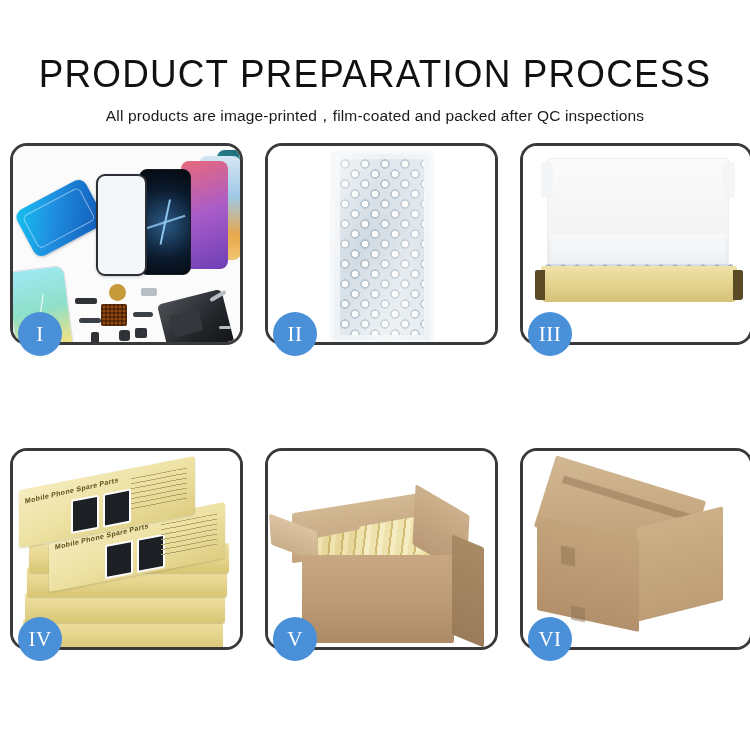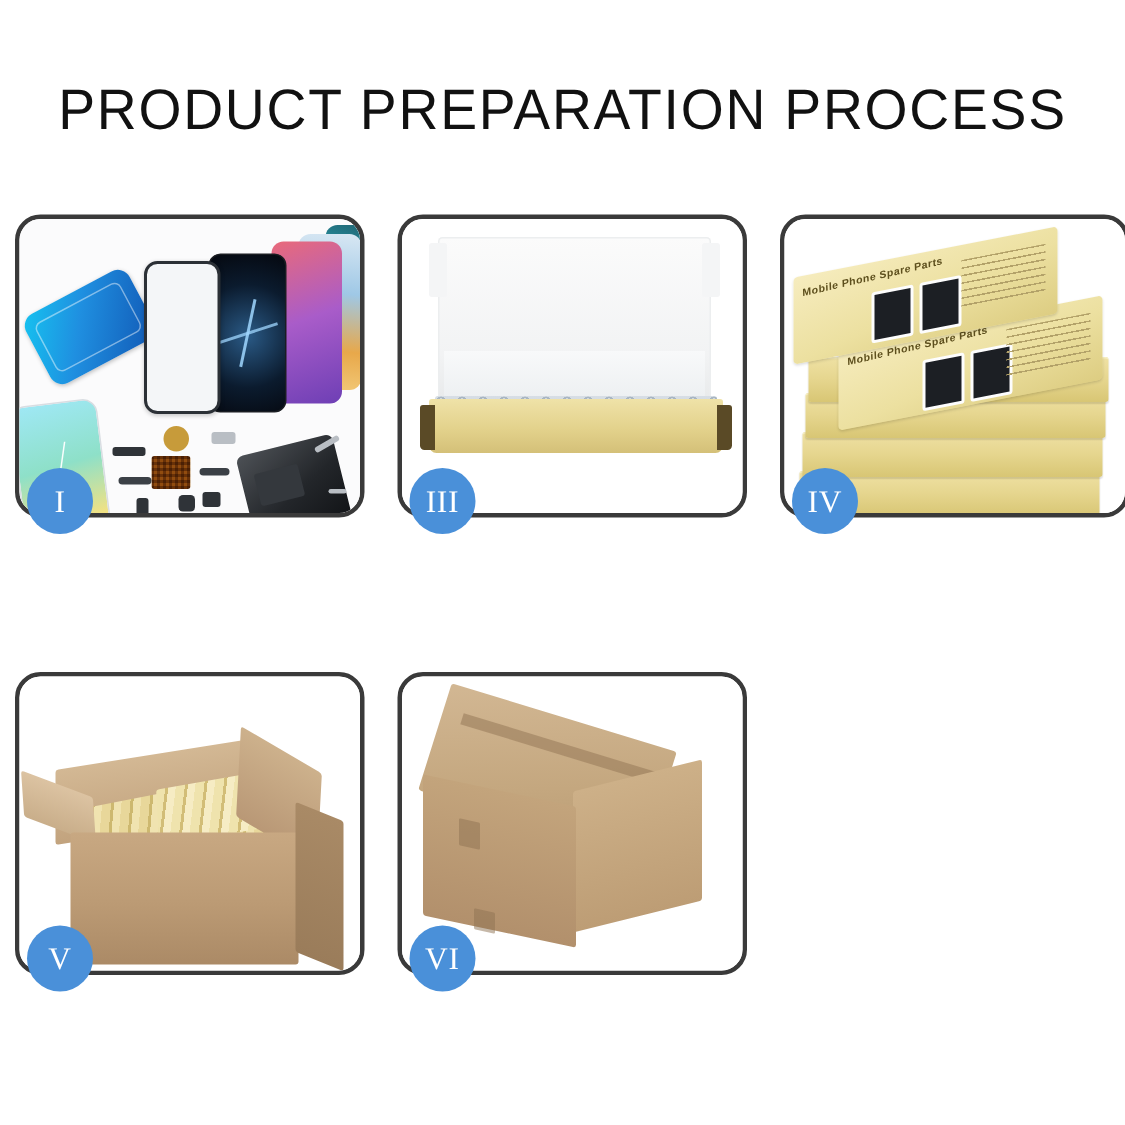--- a/index.html
+++ b/index.html
@@ -291,20 +291,21 @@
     background:rgba(150,120,88,.55);
     transform:skewY(17deg) skewX(-16deg);
   }
   .c6tape{position:absolute;background:rgba(142,114,82,.5);border-radius:1px;}
 </style>
 </head>
 <body>
 
 <div class="header">
   <div class="title">PRODUCT PREPARATION PROCESS</div>
+  <div class="subtitle">All products are image-printed，film-coated and packed after QC inspections</div>
 </div>
 
 <div class="grid">
 
   <div class="panel">
     <div class="panel-inner p1">
       <div class="ph ph-a"></div>
       <div class="ph ph-f"></div>
       <div class="ph ph-e"></div>
       <div class="ph ph-d"></div>
@@ -320,20 +321,29 @@
       <div class="chip flex" style="left:120px;top:166px;width:20px;height:5px;"></div>
       <div class="chip" style="left:106px;top:184px;width:11px;height:11px;border-radius:3px;"></div>
       <div class="chip sil" style="left:206px;top:180px;width:12px;height:3px;"></div>
       <div class="chip" style="left:78px;top:186px;width:8px;height:12px;border-radius:2px;"></div>
       <div class="chip" style="left:122px;top:182px;width:12px;height:10px;border-radius:2px;"></div>
       <div class="chip sil" style="left:196px;top:148px;width:18px;height:4px;transform:rotate(-30deg);"></div>
     </div>
     <div class="badge">I</div>
   </div>
 
+  <div class="panel">
+    <div class="panel-inner p2">
+      <div class="bubblebag">
+        <div class="bubbles"></div>
+        <div class="bagsheen"></div>
+      </div>
+    </div>
+    <div class="badge">II</div>
+  </div>
 
   <div class="panel">
     <div class="panel-inner p3">
       <div class="lid"></div>
       <div class="foam"></div>
       <div class="traybubbles"></div>
       <div class="tray"></div>
     </div>
     <div class="badge">III</div>
   </div>

